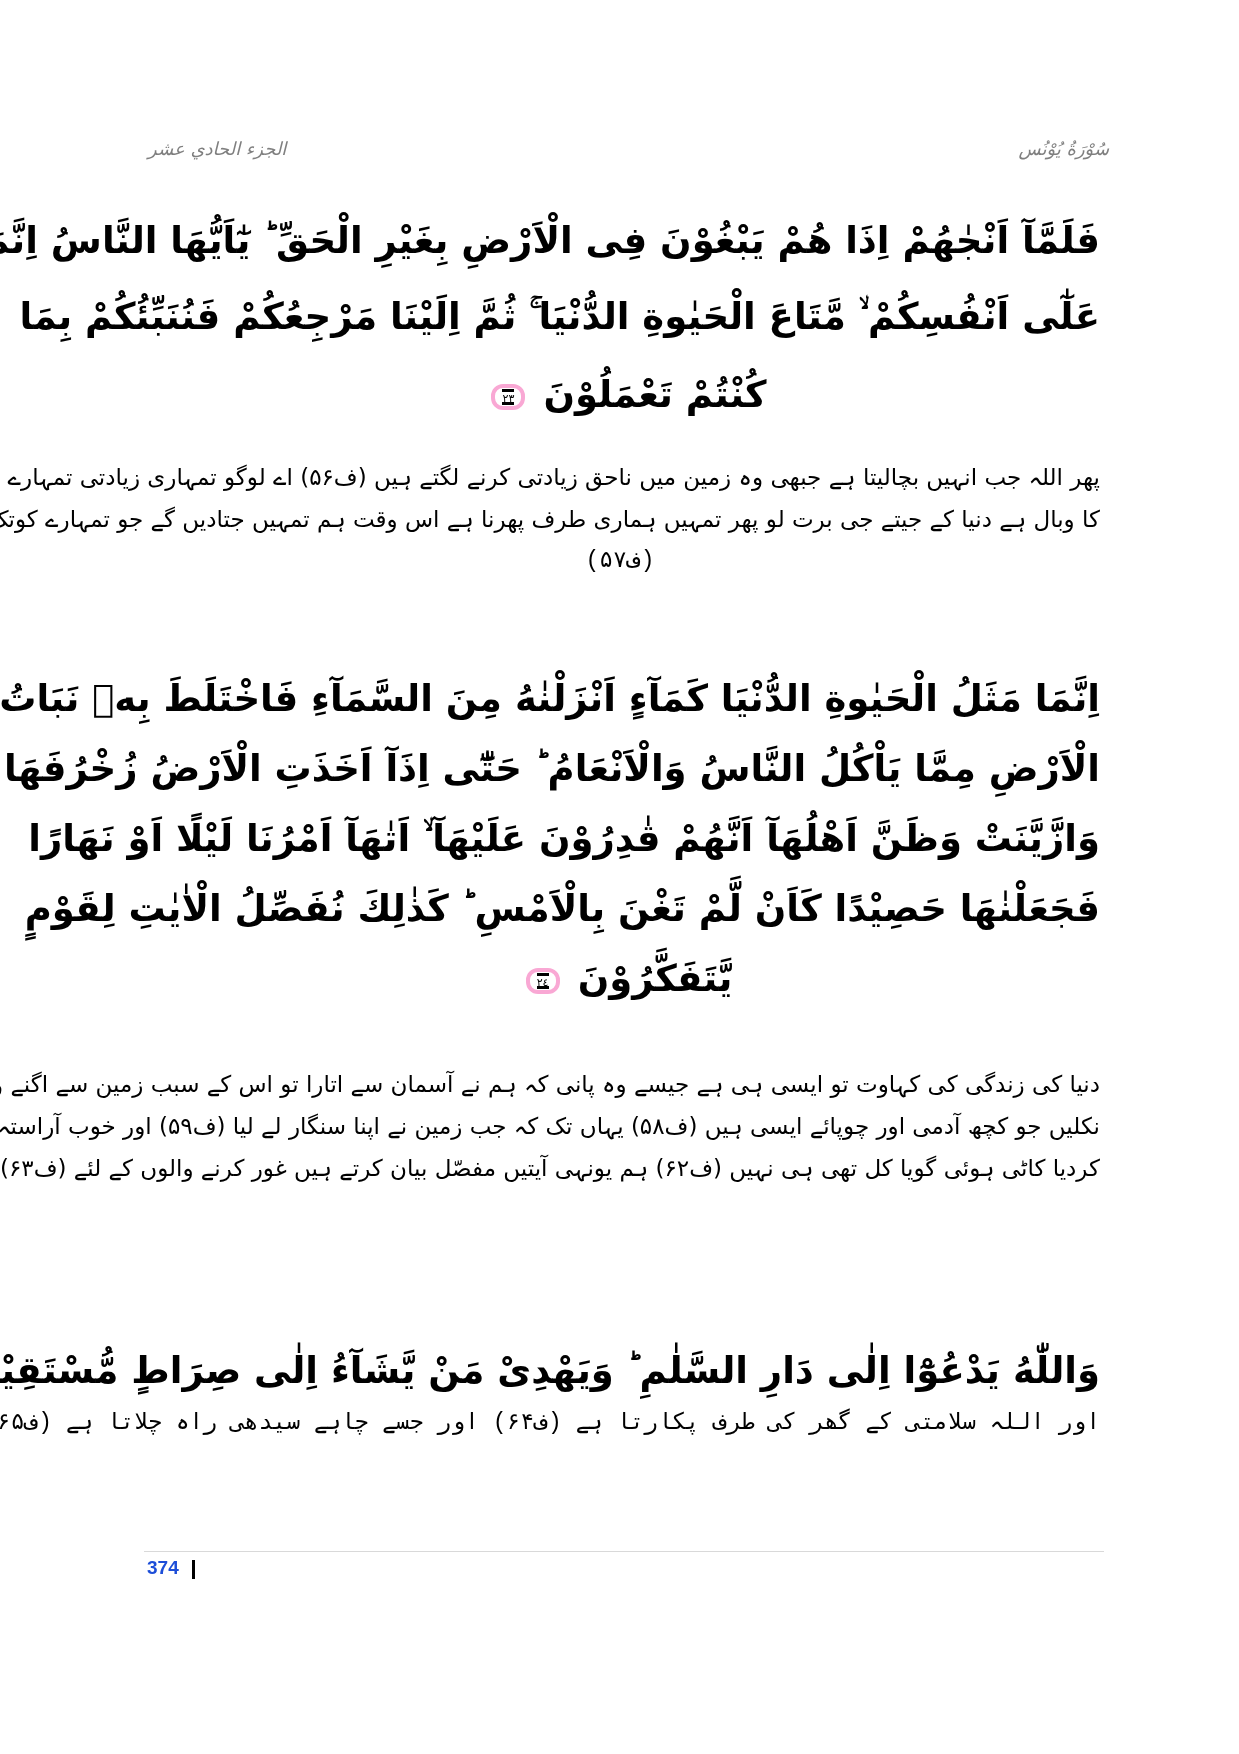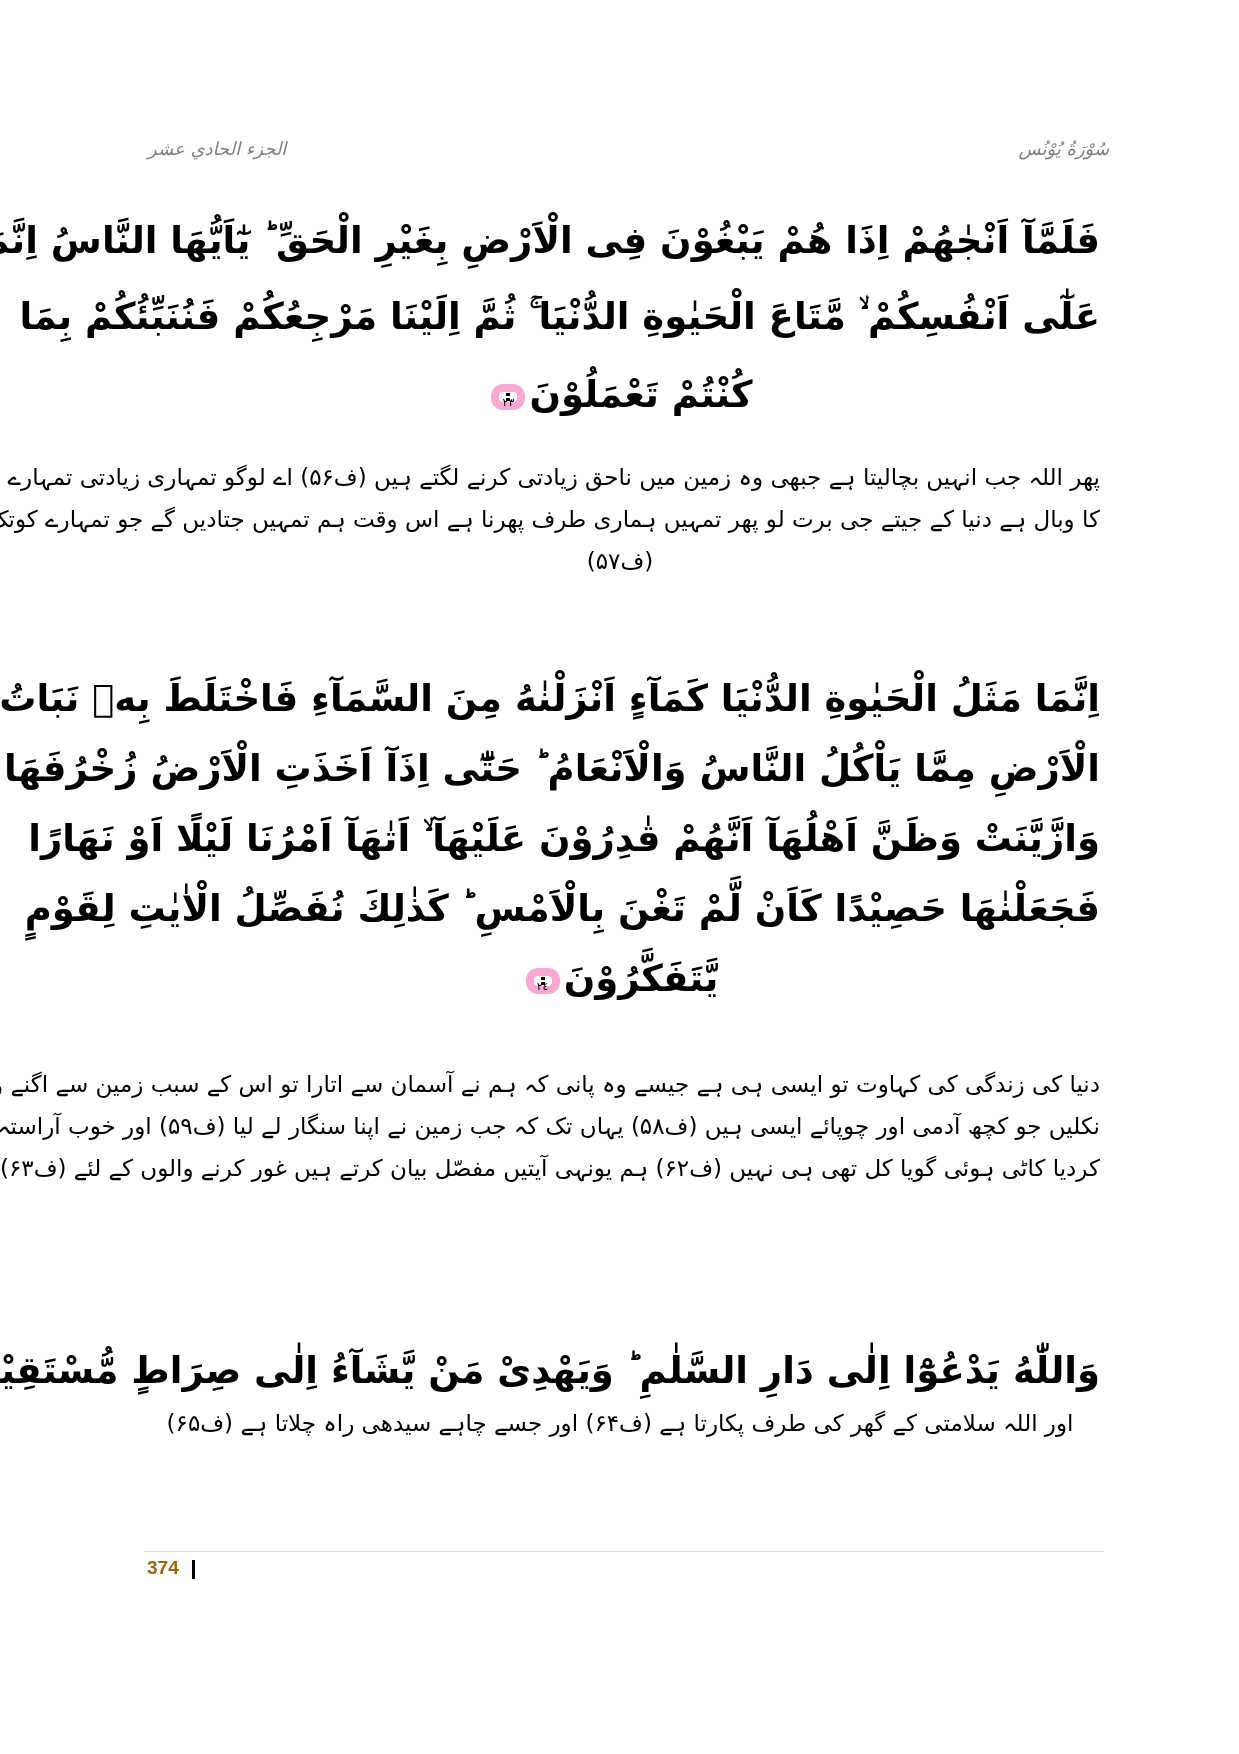--- a/index.html
+++ b/index.html
@@ -22,24 +22,24 @@
     .arabic-line {
       font-family: "DejaVu Sans", sans-serif; font-weight: bold; font-size: 37px;
       line-height: 1; white-space: nowrap; text-align: justify; text-align-last: justify;
       display: block; height: 60px;
     }
     .arabic-line.center { text-align: center; text-align-last: center; }
     .urdu-line {
       font-family: "DejaVu Sans", sans-serif; font-size: 23px; line-height: 1;
       white-space: nowrap; display: block; height: 42px; text-align: justify; text-align-last: justify;
     }
-    .urdu-line.center { text-align: left; text-align-last: center; }
+    .urdu-line.center { text-align: left; text-align-last: center; font-family: Liberation Mono, monospace; }
     .ayah-marker {
       display: inline-block; position: relative; width: 34px; height: 26px; vertical-align: middle;
-      border: 8px solid #f9a8d4; border-radius: 12px; margin: 0 4px;
+      border: 4px solid #f9a8d4; border-radius: 12px; margin: 0 18px;
       font-size: 11px; line-height: 22px; text-align: center; font-weight: normal;
       box-sizing: border-box; direction: rtl;
     }
     .ayah-marker::before, .ayah-marker::after {
       content: ""; position: absolute; left: 7px; right: 7px; height: 3px; background: #000;
     }
     .ayah-marker::before { top: 1px; }
     .ayah-marker::after { bottom: 1px; }
 
     #v23-arabic { top: 222px; }
@@ -50,21 +50,21 @@
     #v24-arabic .arabic-line { height: 70px; }
     #v24-urdu { top: 1073px; }
     #v25-arabic { top: 1352px; }
     #v25-urdu { top: 1412px; }
 
     .footer-rule {
       position: absolute; top: 1551px; left: 144px; width: 960px; height: 1px; background: #d9d9d9;
     }
     .page-number {
       position: absolute; top: 1557px; left: 147px; font-family: "Liberation Sans", sans-serif;
-      font-weight: bold; font-size: 19px; color: #a16207;
+      font-weight: bold; font-size: 19px; color: #1d4ed8;
     }
     .page-sep {
       position: absolute; top: 1560px; left: 192px; width: 3px; height: 19px; background: #000;
     }
   </style>
 </head>
 <body>
 
 <div class="page-header">
   <div class="hdr right">سُوْرَةُ يُوْنُس</div>

